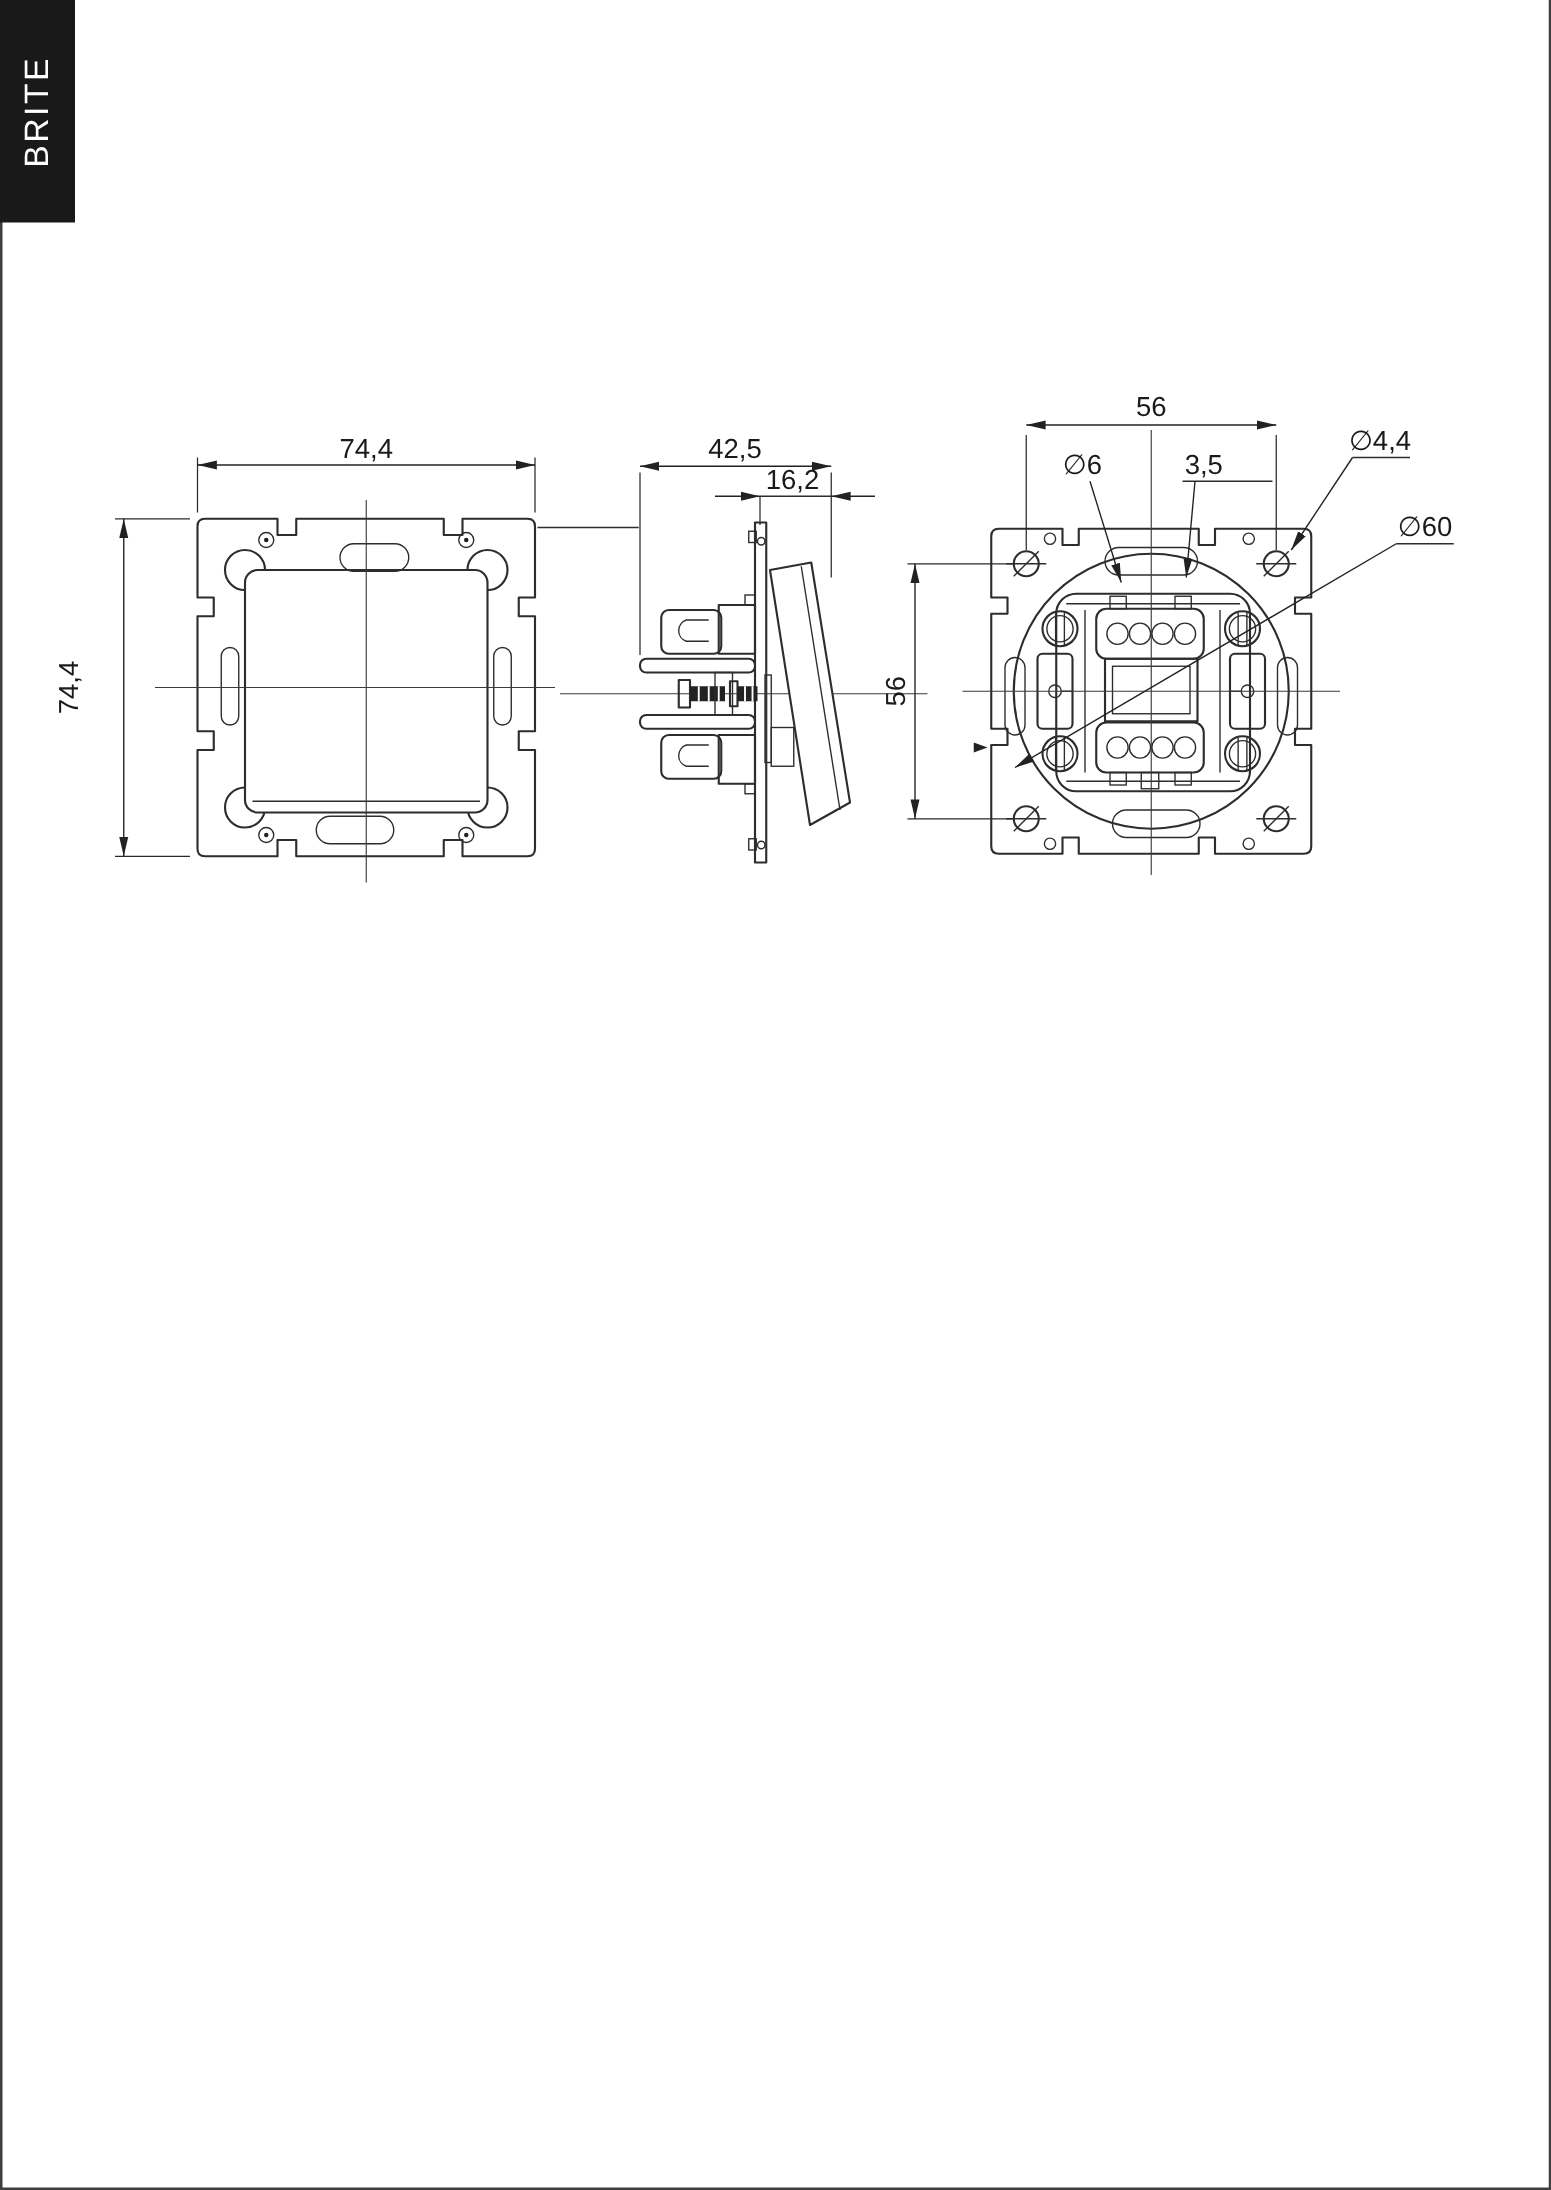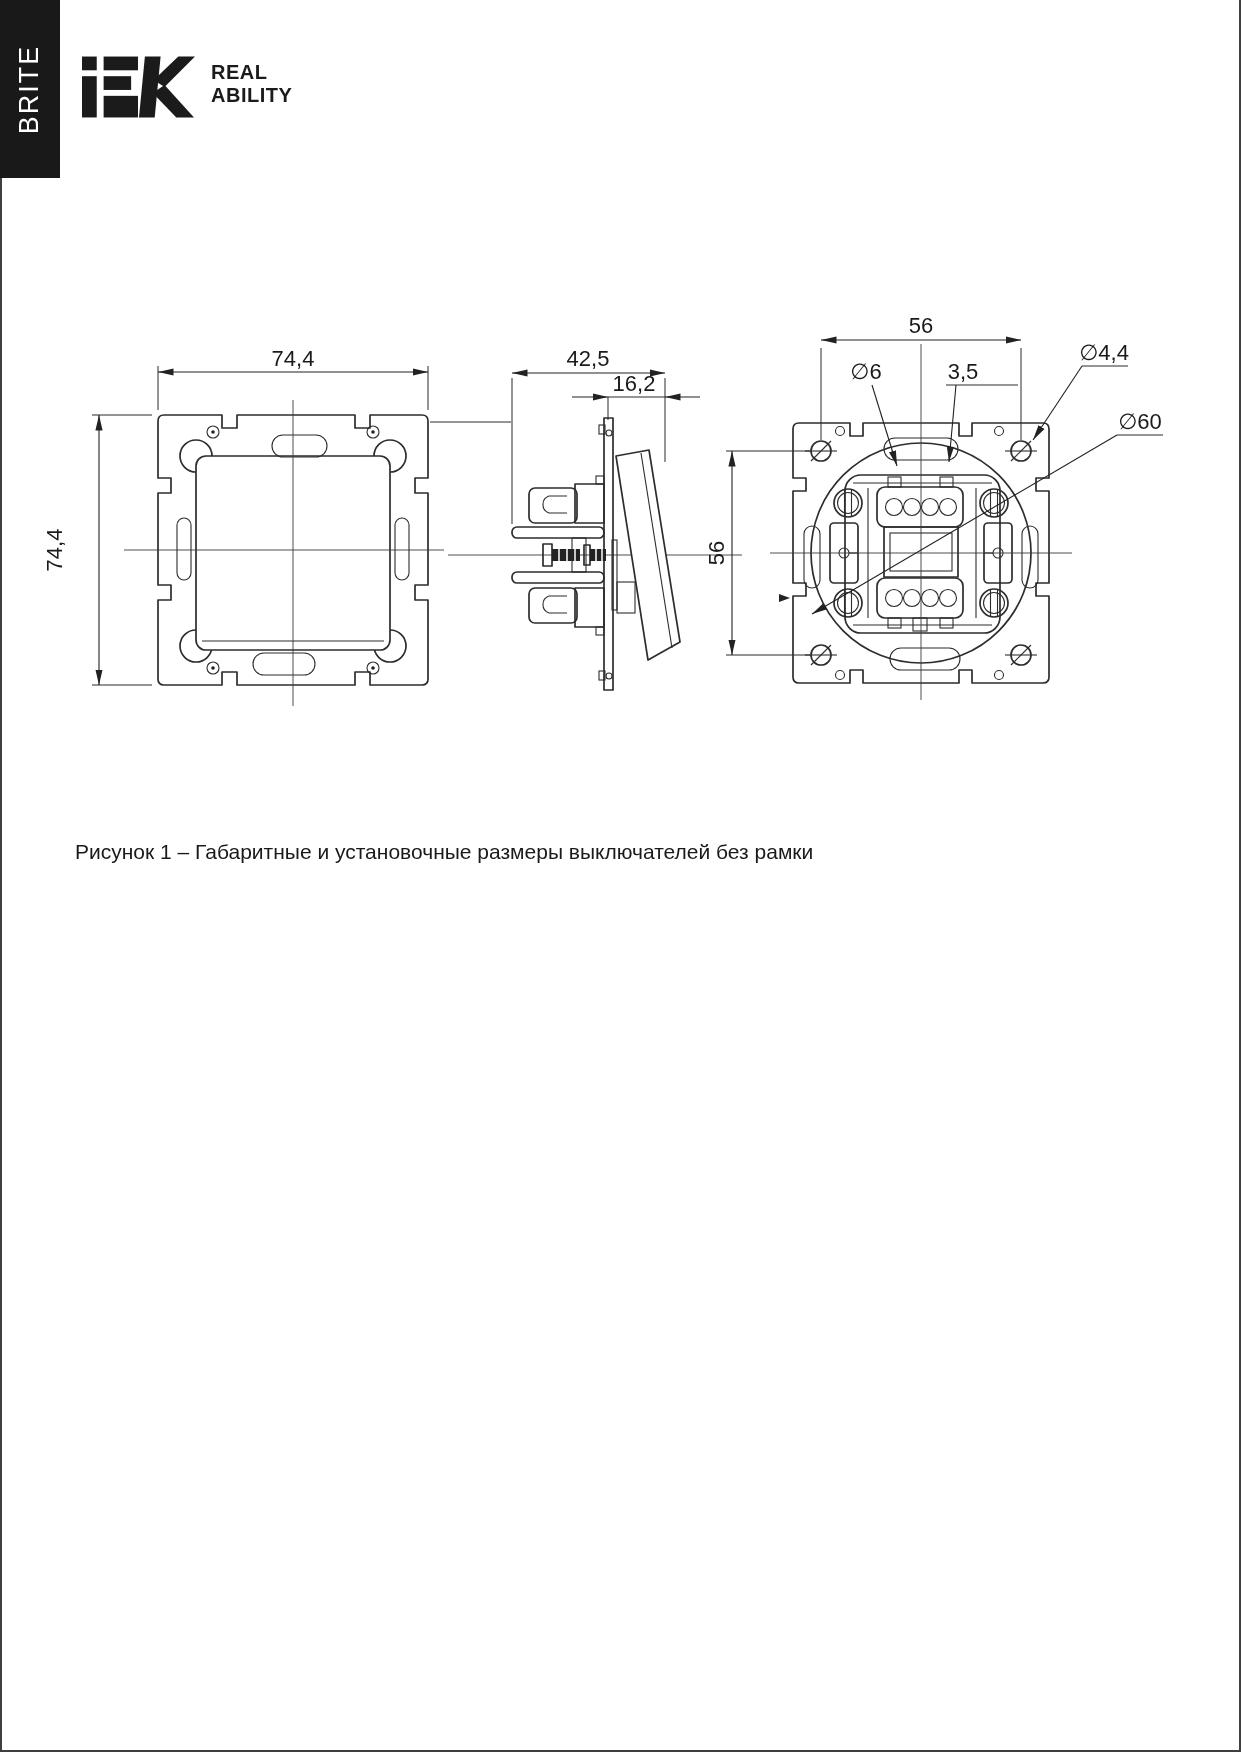--- a/index.html
+++ b/index.html
@@ -40,38 +40,20 @@
 <div class="page">
 
   <div class="edge left"></div>
   <div class="edge right"></div>
   <div class="edge bottom"></div>
 
   <div class="series-banner">
     <span>BRITE</span>
   </div>
 
-  <div class="logo-wrap">
-    <svg class="logo-mark" viewBox="0 0 115 62">
-      <g fill="#1b1b1b">
-        <rect x="0" y="0" width="15" height="14"></rect>
-        <rect x="0" y="20" width="15" height="42"></rect>
-        <rect x="22" y="0" width="35" height="14"></rect>
-        <rect x="22" y="20" width="28" height="14"></rect>
-        <rect x="22" y="40" width="35" height="22"></rect>
-        <polygon points="64,0 80,0 74,62 58,62"></polygon>
-        <polygon points="98,0 115,0 84,31 73,24"></polygon>
-        <polygon points="84,29 114,62 96,62 72,37"></polygon>
-      </g>
-    </svg>
-    <div class="tagline">
-      <div>REAL</div>
-      <div>ABILITY</div>
-    </div>
-  </div>
 
   <svg class="drawing" width="1241" height="760" viewBox="0 0 1241 760">
     <defs>
       <marker id="arr" viewBox="0 0 16 10" refX="15.5" refY="5" markerWidth="16" markerHeight="10" orient="auto-start-reverse" markerUnits="userSpaceOnUse">
         <path d="M15.5,5 L0,1.4 L0,8.6 Z" fill="#222"></path>
       </marker>
     </defs>
 
     <g>
 
@@ -324,14 +306,13 @@
         <path class="ldr" d="M1082,366 L1033,440"></path>
       </g>
       <g>
         <text class="dimtxt" x="1140" y="429" text-anchor="middle">∅60</text>
         <line class="thin" x1="1117" y1="435" x2="1163" y2="435"></line>
         <path class="ldr" d="M1117,435 L812,614"></path>
       </g>
     </g>
   </svg>
 
-  <div class="caption">Рисунок 1 – Габаритные и установочные размеры выключателей без рамки</div>
 </div>
 
 </body></html>

